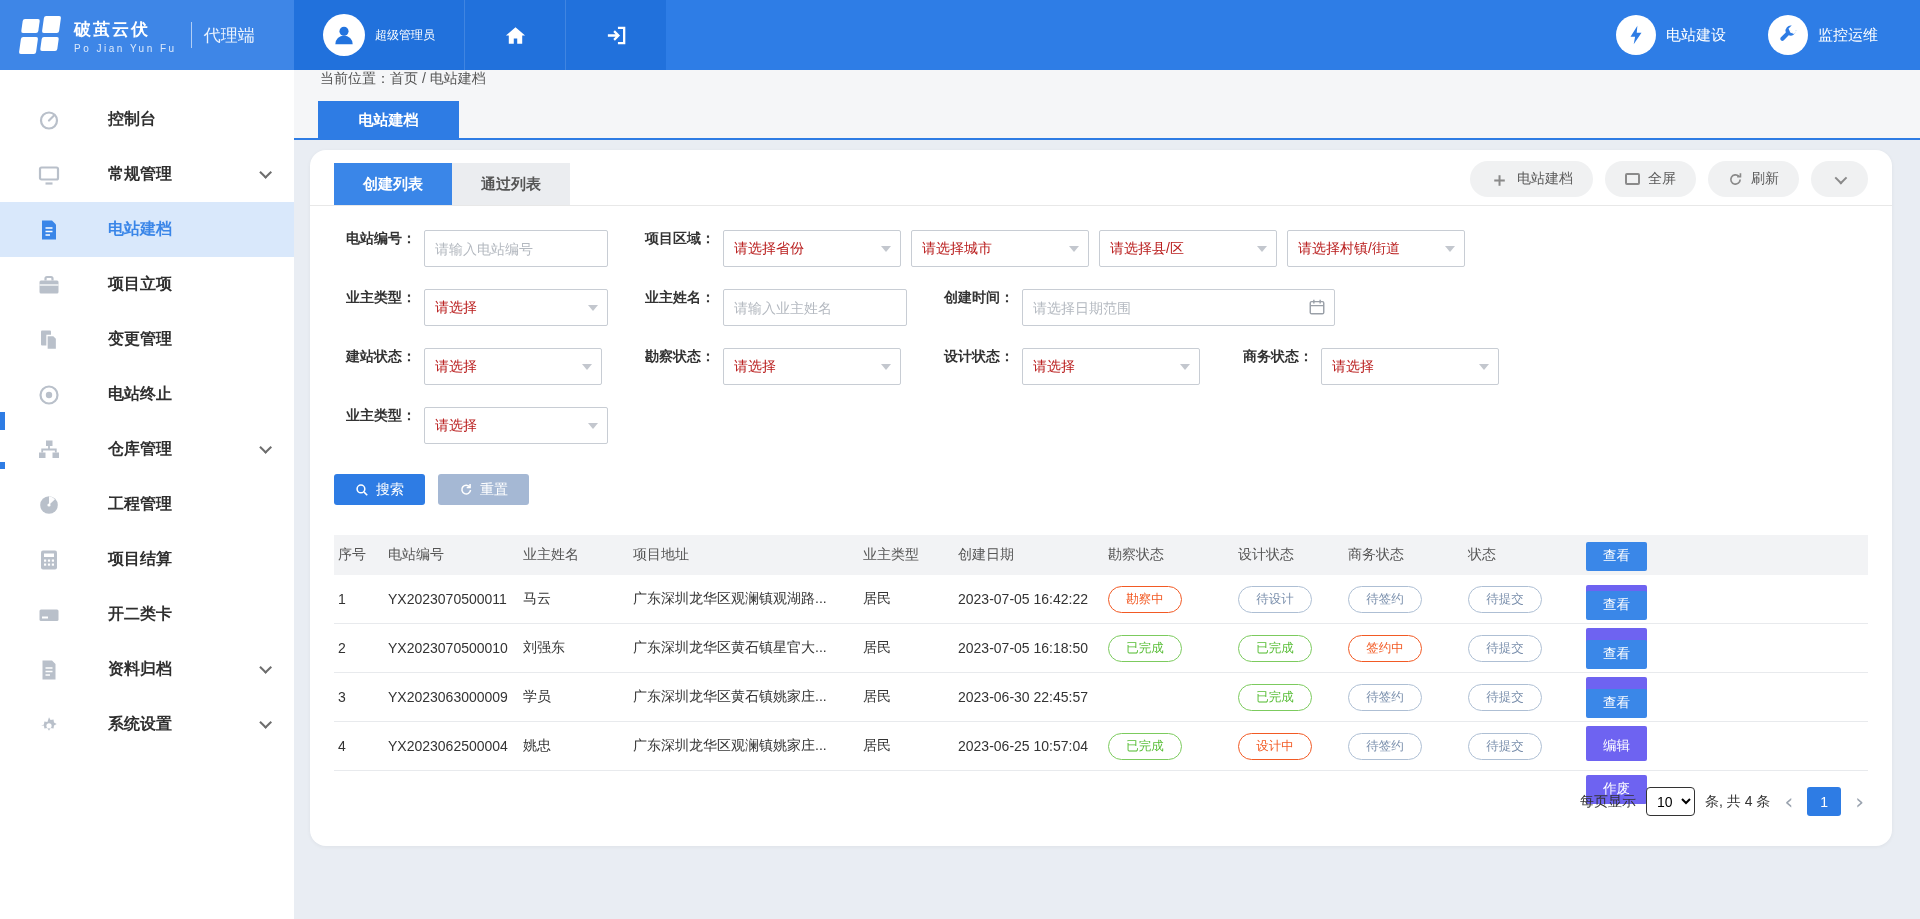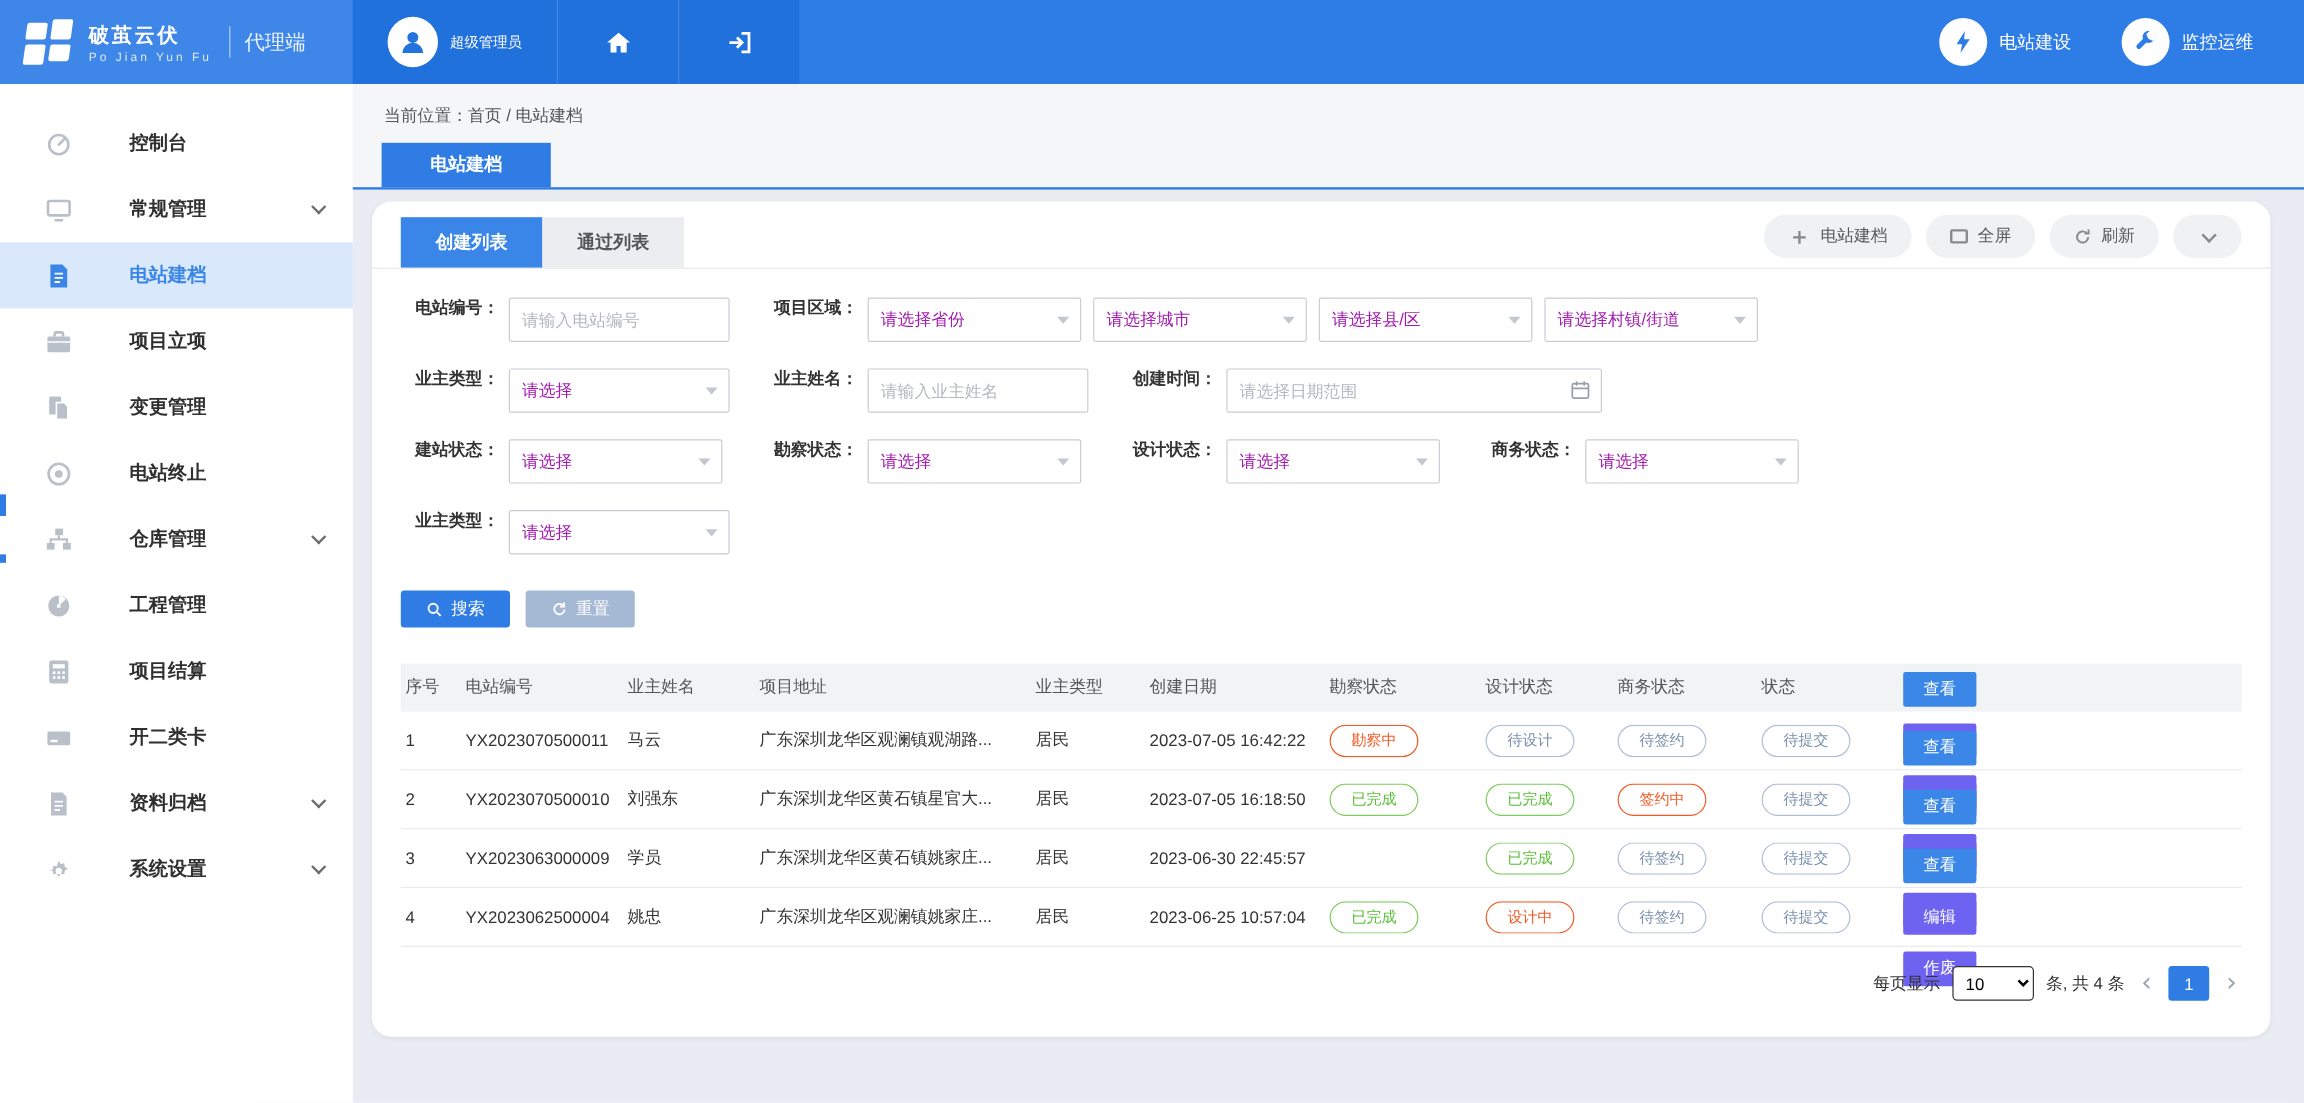--- a/index.html
+++ b/index.html
@@ -36,21 +36,21 @@
   .side-item .s-icon svg { width:22px; height:22px; display:block; }
   .side-item .s-label { font-size:16px; font-weight:600; color:#2f2f2f;margin-left:32px; }
   .side-item.active { background:#d9e8fb; }
   .side-item.active .s-label { color:#3a86e8; }
   .side-item.active .s-icon { color:#3a86e8; }
   .chev { margin-left:auto; width:9px; height:9px; border-right:2px solid #6d6d6d; border-bottom:2px solid #6d6d6d; transform:rotate(45deg) translateY(-3px); }
   .scroll-ind { position:absolute; left:0; width:5px; background:#2e7ce4; }
 
   
   .content { position:absolute; left:294px; top:70px; width:1626px; height:849px; }
-  .crumb-strip { background:#f5f6f8; border-bottom:2px solid #2e7ce4; padding-top:18px; }
+  .crumb-strip { background:#f5f6f8; border-bottom:2px solid #2e7ce4; }
   .breadcrumb { font-size:14px; color:#555; padding-left:26px; }
   .page-tab { display:inline-block; margin:13px 0 0 24px; width:141px; height:37px; line-height:37px; text-align:center; background:#2e7ce4; color:#fff; font-size:15px; font-weight:bold; cursor:pointer; }
 
   .card { margin:10px 28px 0 16px; background:#fff; border-radius:16px; box-shadow:0 1px 4px rgba(0,0,0,.05); padding-bottom:30px; }
   .panel-head { display:flex; align-items:flex-end; padding:11px 24px 0 24px; border-bottom:1px solid #e8e8e8; }
   .ptabs { display:flex; }
   .ptab { width:118px; height:42px; display:flex; align-items:center; justify-content:center; font-size:15px; font-weight:bold; color:#555; background:#ebedf0; cursor:pointer; }
   .ptab.active { background:#3a86e8; color:#fff; }
   .toolbar { margin-left:auto; display:flex; gap:12px; align-items:center; padding-bottom:8px; }
   .pill { height:36px; border:none; border-radius:18px; background:#f0f1f2; color:#5a5a5a; font-size:14px; display:flex; align-items:center; gap:8px; padding:0 20px; cursor:pointer; font-family:inherit; }
@@ -62,21 +62,21 @@
 
   
   .filters { padding:24px 24px 0 24px; }
   .frow { display:flex; align-items:center; margin-bottom:22px; }
   .fgroup { display:flex; width:299px; flex:none; }
   .fgroup.auto { width:auto; }
   .flabel { width:82px; text-align:right; font-size:14px; font-weight:bold; color:#333; margin-right:8px; flex:none; white-space:nowrap; }
   .tinput { height:37px; border:1px solid #c8cdd4; border-radius:2px; font-size:14px; color:#333; padding:0 10px; font-family:inherit; background:#fff; }
   .tinput::placeholder { color:#b4b9c0; }
   .w184 { width:184px; } .w313 { width:313px; }
-  .fselect { position:relative; width:178px; height:37px; border:1px solid #c8cdd4; border-radius:2px; background:#fff; display:flex; align-items:center; padding:0 26px 0 10px; font-size:14px; color:#a21caf; cursor:pointer; margin-right:10px; }
+  .fselect { position:relative; width:178px; height:37px; border:1px solid #c8cdd4; border-radius:2px; background:#fff; display:flex; align-items:center; padding:0 26px 0 10px; font-size:14px; color:#b91c1c; cursor:pointer; margin-right:10px; }
   .fselect::after { content:''; position:absolute; right:9px; top:15px; border-left:5px solid transparent; border-right:5px solid transparent; border-top:6px solid #c3c7ce; }
   .date-wrap { position:relative; }
   .date-wrap svg { position:absolute; right:9px; top:9px; width:18px; height:18px; }
   .btn-row { display:flex; gap:13px; padding:4px 0 0 24px; }
   .btn { height:31px; width:91px; border:none; border-radius:3px; color:#fff; font-size:14px; display:flex; align-items:center; justify-content:center; gap:7px; cursor:pointer; font-family:inherit; }
   .btn svg { width:14px; height:14px; }
   .btn.search { background:#2e7ce4; }
   .btn.reset { background:#a5b8d4; }
 
   
@@ -89,21 +89,21 @@
   .chip-orange { color:#f25a24; border-color:#f25a24; }
   .chip-green { color:#56bd34; border-color:#7ccb5e; }
   .chip-pending { color:#7b90ad; border-color:#aebfd4; }
   .acts { display:flex; gap:14px;flex-direction:column; }
   .act { width:61px; height:29px; border:none; border-radius:2px; color:#fff; font-size:13.5px; cursor:pointer; font-family:inherit; }
   .act.a0 { background:#3a87e8; }
   .act.a1, .act.a2 { background:#6e63f1; }
 
   
   .pagination { display:flex; align-items:center; justify-content:flex-end; gap:10px; margin:16px 24px 0 0; font-size:14px; color:#333; }
-  .pp-select { height:29px; width:68px; border:1.5px solid #333; border-radius:4px; font-size:14px; font-family:inherit; background:#fff; cursor:pointer; padding-left:6px; }
+  .pp-select { height:29px; width:49px; border:1.5px solid #333; border-radius:4px; font-size:14px; font-family:inherit; background:#fff; cursor:pointer; padding-left:6px; }
   .pg-arrow { font-size:22px; color:#9aa3af; cursor:pointer; line-height:1; padding:0 4px; font-family:"DejaVu Sans",sans-serif; }
   .pg-num { width:34px; height:29px; background:#2e7ce4; color:#fff; border-radius:3px; display:flex; align-items:center; justify-content:center; font-size:14px; cursor:pointer; }
 </style>
 </head>
 <body>
 
 <header class="topbar">
   <div class="logo-area">
     <div class="logo-mark">
         <i></i>

